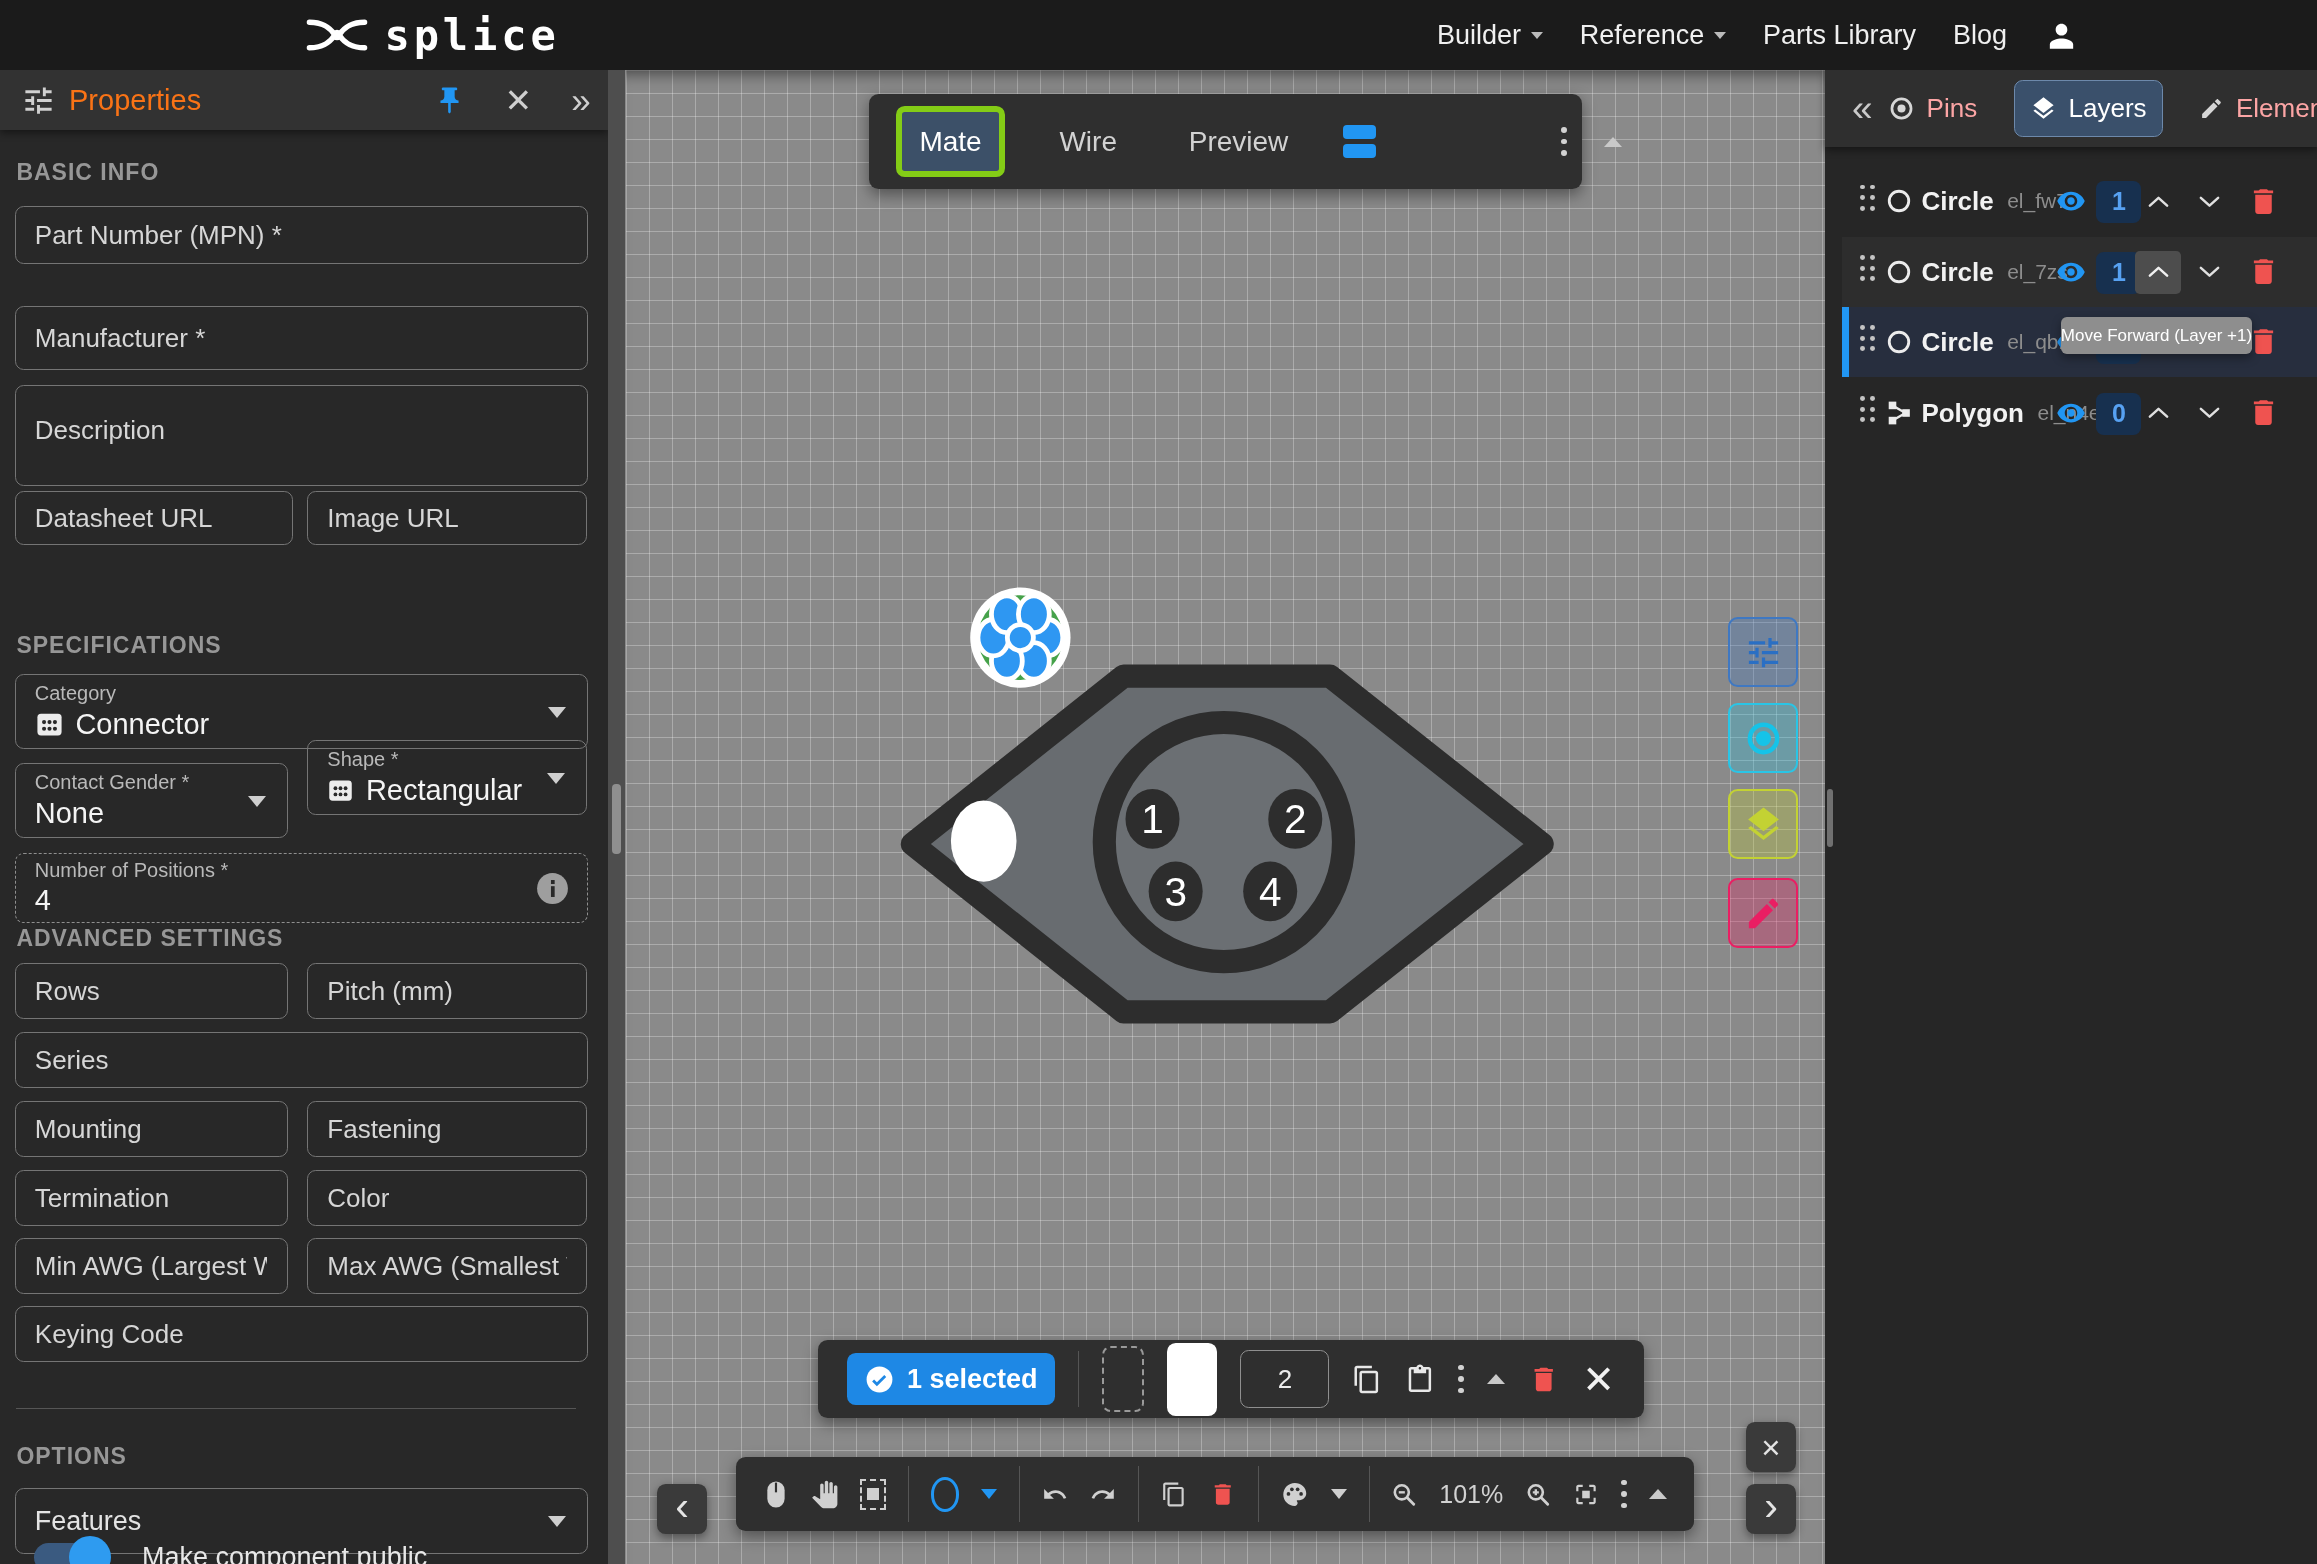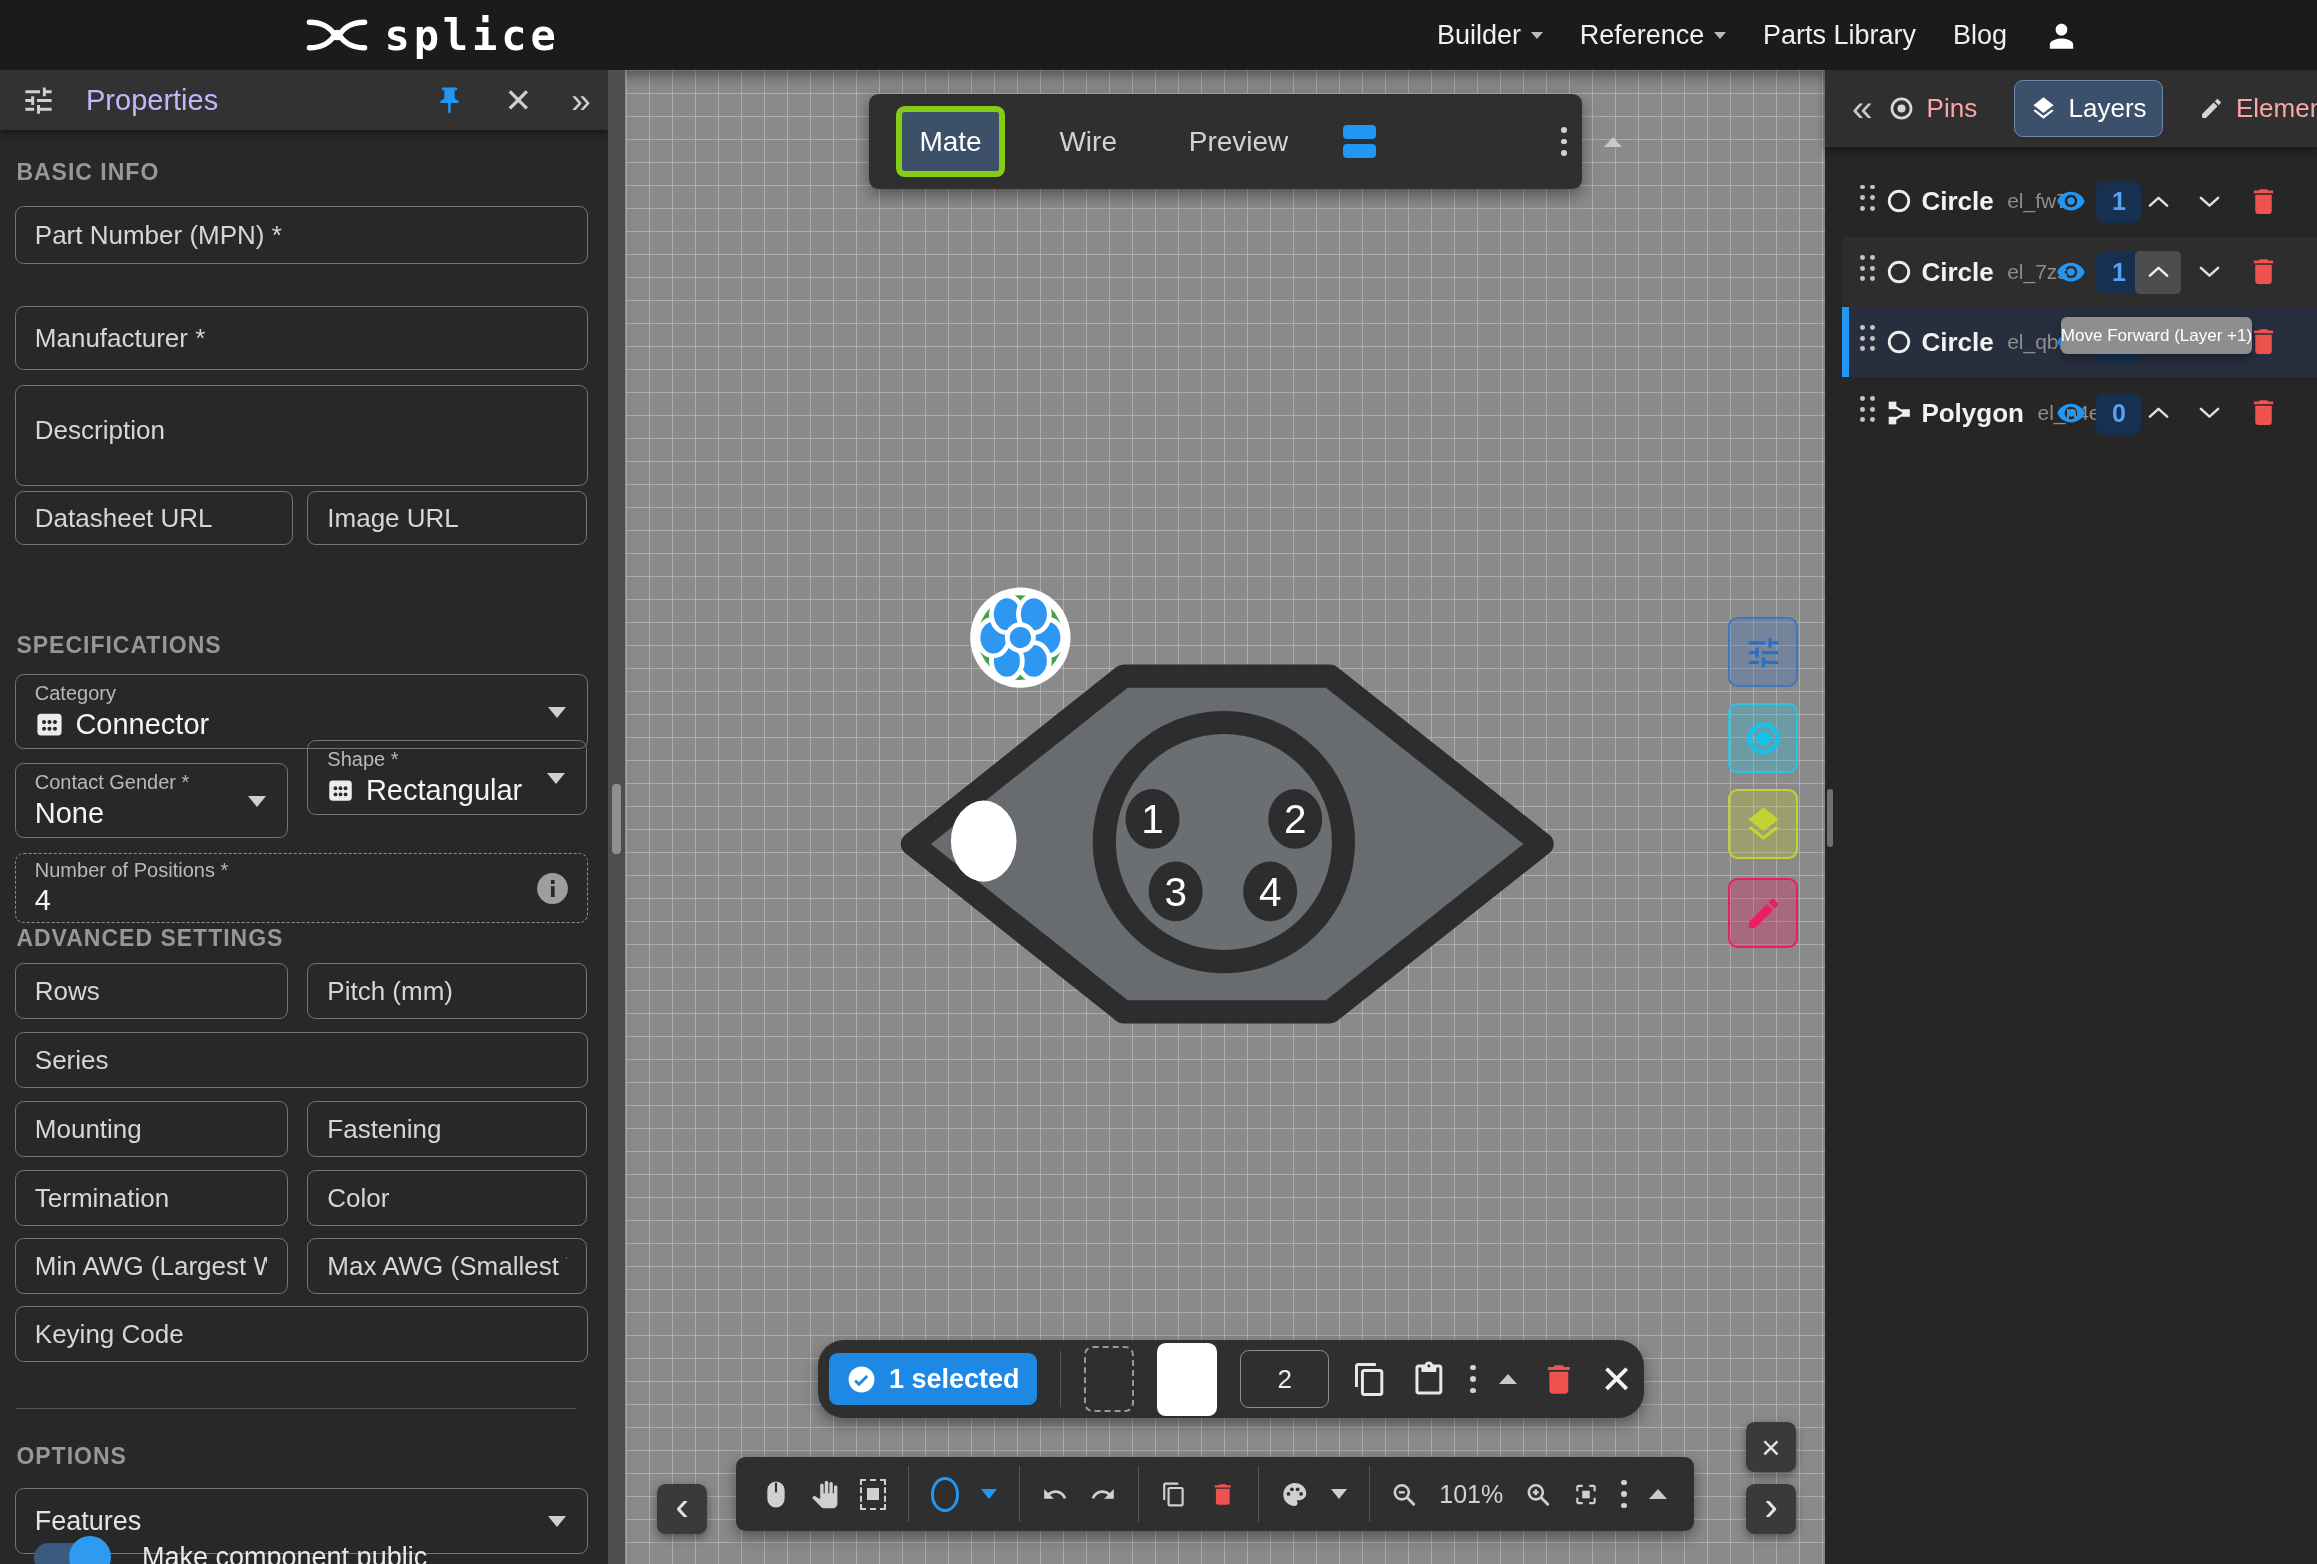--- a/index.html
+++ b/index.html
@@ -12,21 +12,21 @@
   .brand-text{color:#fff;font-family:"DejaVu Sans Mono",monospace;font-weight:bold;
               font-size:42px;letter-spacing:3.9px;}
   .nav-items{position:absolute;left:1437px;top:0;height:70px;display:flex;align-items:center;gap:37px;text-align:center;}
   .nav-item{color:#f0f0f0;font-size:27px;display:flex;align-items:center;gap:9.7px;white-space:nowrap;}
   .nav-caret{width:0;height:0;border-left:6.8px solid transparent;border-right:6.8px solid transparent;
              border-top:7.7px solid #bbb;}
   
   .lpanel{position:absolute;left:0;top:70px;width:608px;height:1495px;background:#282828;overflow:hidden;}
   .lpanel-header{position:absolute;left:0;top:0;width:608px;height:60px;background:#323232;
                  box-shadow:0 2.9px 7.7px rgba(0,0,0,.45);display:flex;align-items:center;z-index:5;}
-  .lpanel-title{color:#c4b5fd;font-size:29px;margin-left:30px;}
+  .lpanel-title{color:#f97316;font-size:29px;margin-left:13px;}
   .lp-hicons{position:absolute;right:17.4px;display:flex;align-items:center;gap:39px;}
   .lp-x{color:#cfcfcf;font-size:33px;}
   .lp-chev{color:#cfcfcf;font-size:35px;}
   .lp-content{position:absolute;left:0;top:60px;width:608px;height:1435px;}
   .sec-h{position:absolute;left:16.4px;color:#979797;font-weight:bold;font-size:23px;letter-spacing:1px;}
   .field{position:absolute;left:14.5px;width:573px;}
   .field input,.field textarea{width:100%;height:100%;background:transparent;border:1px solid #757575;
       border-radius:8.7px;color:#eee;font-size:26px;padding:0 19.3px;box-sizing:border-box;outline:none;
       font-family:"Liberation Sans",sans-serif;resize:none;}
   .field textarea{padding-top:29px;}
@@ -62,21 +62,21 @@
   .stacked-ic{display:flex;flex-direction:column;gap:4.8px;}
   .stacked-ic div{width:33px;height:14.5px;border-radius:3.9px;background:#2196f3;}
   .kebab{display:flex;flex-direction:column;gap:5.8px;align-items:center;}
   .kebab i{width:5.8px;height:5.8px;border-radius:50%;background:#d2d2d2;}
   .tri-up{width:0;height:0;border-left:9.7px solid transparent;border-right:9.7px solid transparent;
           border-bottom:10.6px solid #c9c9c9;}
   
   .ftool{position:absolute;width:70px;height:70px;border-radius:9.7px;border:2.9px solid;
          display:flex;align-items:center;justify-content:center;box-sizing:border-box;z-index:9;}
   
-  .selection-bar{left:192px;top:1270px;width:826px;height:78px;padding:0 11px;gap:23px;box-sizing:border-box;border-radius:26px;}
+  .selection-bar{left:192px;top:1270px;width:826px;height:78px;padding:0 29px;gap:23px;box-sizing:border-box;}
   .sel-pill{display:flex;align-items:center;gap:11.6px;background:#1e88e5;border-radius:8.7px;
             height:52px;padding:0 17.4px;color:#fff;font-size:27px;font-weight:bold;white-space:nowrap;}
   .swatch-dashed{width:52px;height:66px;border:2.9px dashed #9a9a9a;border-radius:8.7px;box-sizing:border-box;}
   .swatch-white{width:62px;height:73px;background:#fff;border-radius:8.7px;}
   .num-input{width:83px;height:54px;background:transparent;border:1px solid #8f8f8f;border-radius:8.7px;
              color:#ececec;font-size:26px;text-align:center;outline:none;}
   .xbtn{color:#f2f2f2;font-size:39px;line-height:1;}
   
   .bottom-bar{left:110px;top:1387px;width:958px;height:74px;padding:0 27px;gap:22px;box-sizing:border-box;}
   .zoom-label{color:#d2d2d2;font-size:25px;}

